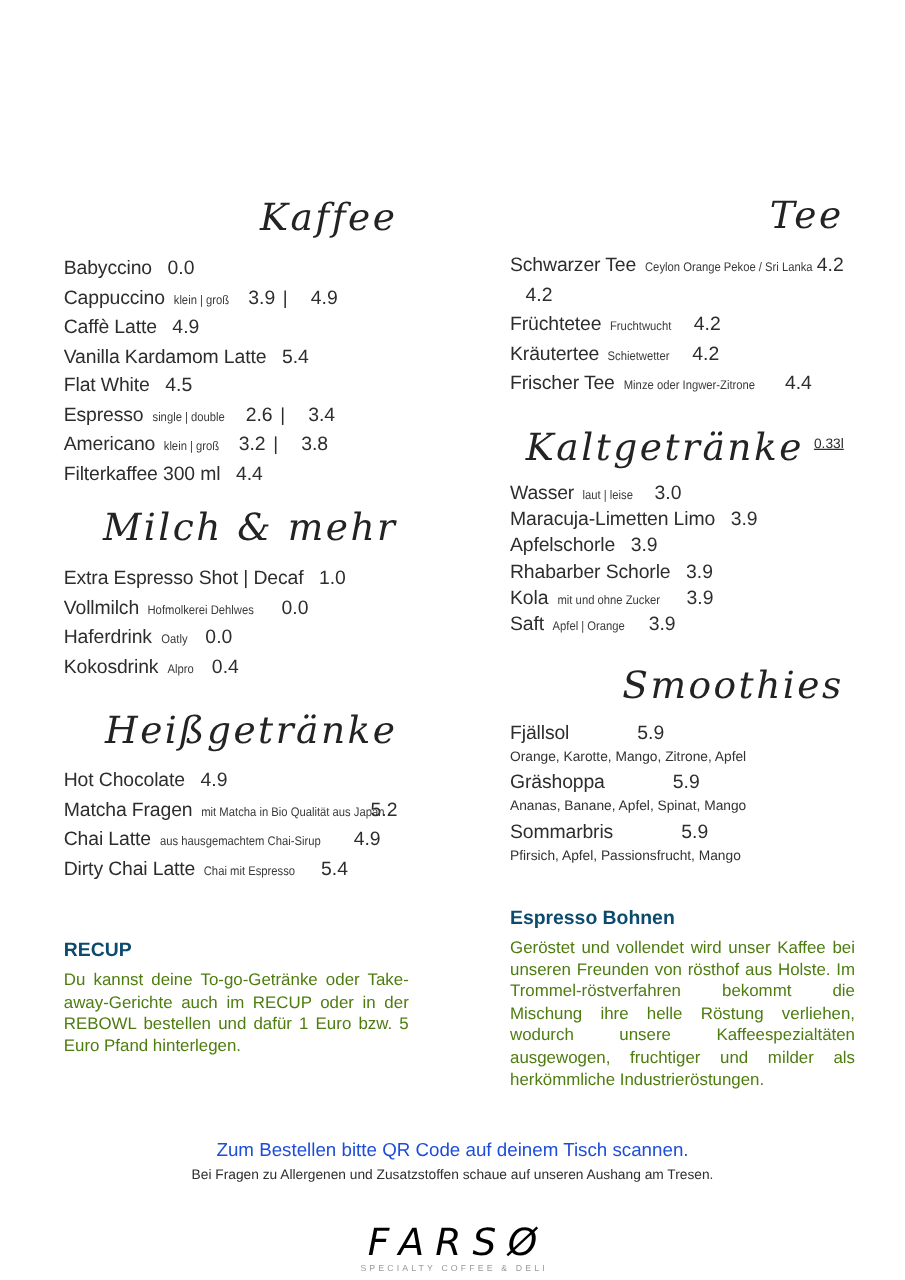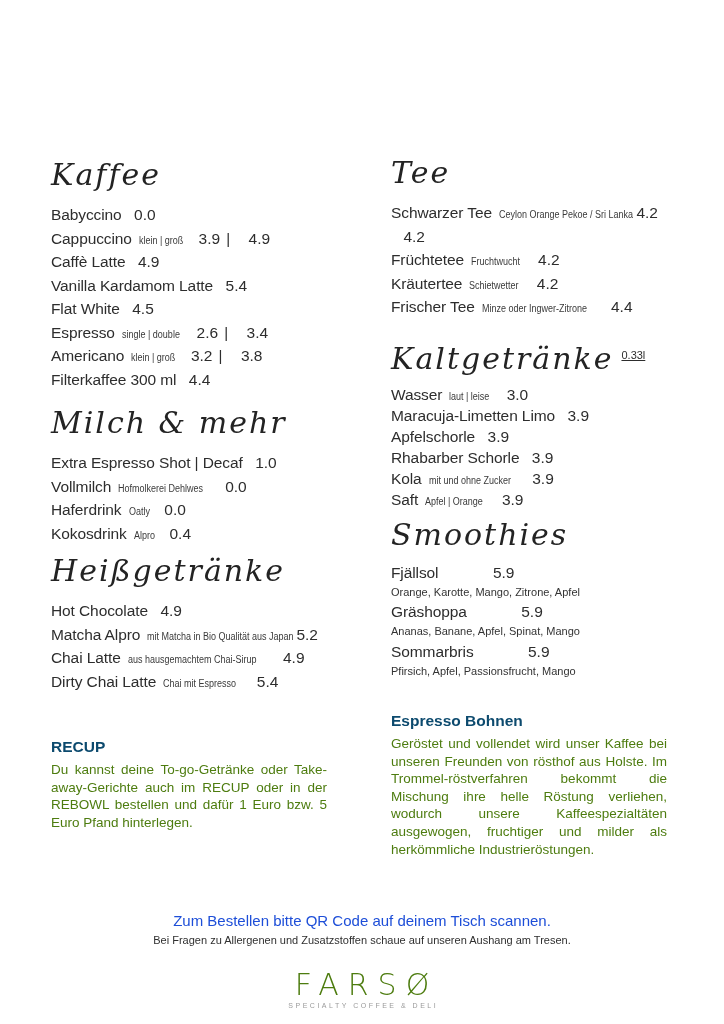--- a/index.html
+++ b/index.html
@@ -2,28 +2,28 @@
 <html><head>
 <meta charset="utf-8">
 <style>
   * { margin:0; padding:0; box-sizing:border-box; }
   html,body { background:#ffffff; }
   body { font-family:"Liberation Sans", sans-serif; color:#2d2d2d; }
   .page { position:relative; width:724px; height:1024px; background:#ffffff; overflow:hidden; }
 
   .col { position:absolute; top:0; width:267px; }
   .col-left  { left:51px; }
-  .col-right { left:391px; }
+  .col-right { left:408px; }
 
   
   .sh {
     font-family:"DejaVu Serif", serif;
     font-style:italic; font-weight:400;
     font-size:30px; letter-spacing:2px; color:#232323;
-    text-align:left; height:46px; line-height:46px;
+    text-align:right; height:46px; line-height:46px;
     white-space:nowrap;
   }
   .sh .unit { font-family:"Liberation Sans",sans-serif; font-style:normal; font-size:11px; letter-spacing:0; vertical-align:10px; margin-left:8px; color:#2d2d2d;text-decoration:underline; }
 
   .rows { margin-top:8px; }
   .row { display:flex; justify-content:flex-start; align-items:baseline; height:23.5px; white-space:nowrap; }
   .tight .row { height:21px; }
   .lbl { display:flex; align-items:baseline; min-width:0; }
   .name { font-size:15.5px; letter-spacing:-0.1px; color:#2d2d2d; }
   .sub  { font-size:10px; color:#3a3a3a; margin-left:7px; display:inline-block; transform:scaleX(0.9); transform-origin:left bottom; }
@@ -38,28 +38,28 @@
   .sdesc { font-size:11px; color:#333; height:17.5px; line-height:16px; white-space:nowrap; }
 
   
   .note { width:276px; }
   .note-title { font-size:15.5px; font-weight:bold; color:#0c4a6e; margin-bottom:5px; }
   .note-text { font-size:13.5px; line-height:17.6px; text-align:justify; color:#4d7c0f; }
   .mt-recup  { margin-top:42px; }
   .mt-bohnen { margin-top:32px; }
   .gap6  { margin-top:6px; }
   .gap10 { margin-top:10px; }
-  .gap14 { }
+  .gap14 { margin-top:14px; }
   .smlist { margin-top:6px; }
 
   
   .footer { position:absolute; left:0; right:0; top:912px; text-align:center; }
   .f1 { font-size:15px; color:#1d4ed8; }
   .f2 { font-size:11px; color:#2f2f2f; margin-top:5px; }
-  .logo { margin-top:24px; font-family:"DejaVu Sans", sans-serif; font-weight:200; font-size:30px; letter-spacing:9px; text-indent:9px; color:#4d7c0f; line-height:30px; }
+  .logo { margin-top:34px; font-family:"DejaVu Sans", sans-serif; font-weight:200; font-size:30px; letter-spacing:9px; text-indent:9px; color:#000000; line-height:30px;font-style:italic; }
   .logo-sub { font-size:7px; letter-spacing:2.5px; text-indent:2.5px; color:#9a9a9a; margin-top:2px; }
 </style>
 </head>
 <body>
 
 <div class="page">
 
   <div class="col col-left">
 
     <div class="sh" style="margin-top:152px"><span>Kaffee</span></div>
@@ -183,21 +183,21 @@
       <div class="row">
         <div class="lbl">
             <span class="name">Hot Chocolate</span>
           </div>
         <div class="prices">
             <span class="p2">4.9</span>
           </div>
       </div>
       <div class="row">
         <div class="lbl">
-            <span class="name">Matcha Alpro</span>
+            <span class="name">Matcha Fragen</span>
             <span class="sub">mit Matcha in Bio Qualität aus Japan</span>
           </div>
         <div class="prices">
             <span class="p2">5.2</span>
           </div>
       </div>
       <div class="row">
         <div class="lbl">
             <span class="name">Chai Latte</span>
             <span class="sub">aus hausgemachtem Chai-Sirup</span>

